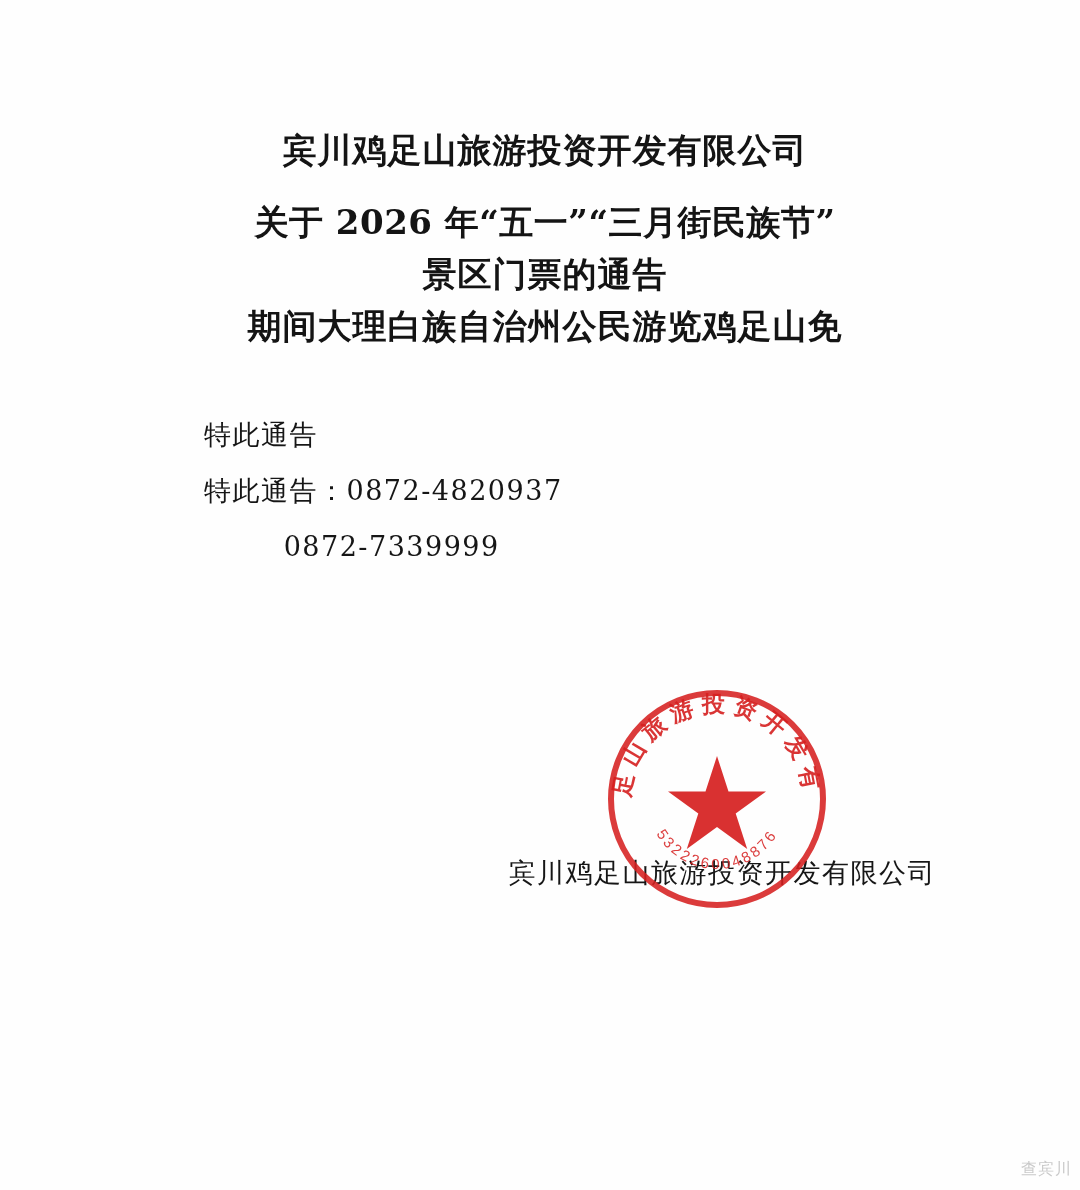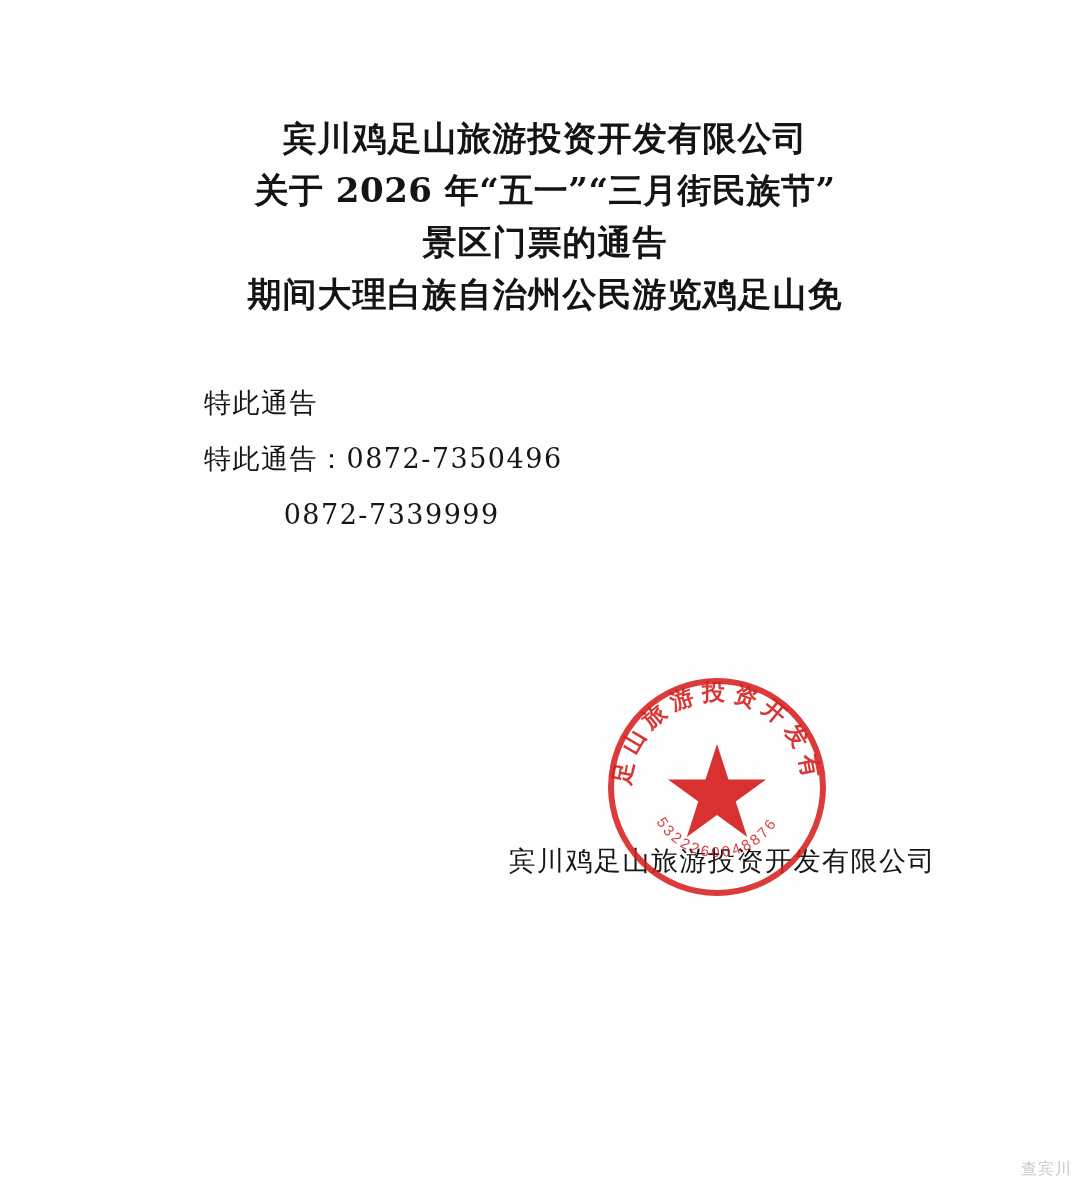--- a/index.html
+++ b/index.html
@@ -18,40 +18,40 @@
 
   .page {
     position: absolute;
     inset: 0;
     background: #fefefe;
   }
 
   .doc {
     position: absolute;
     left: 150px;
-    top: 0;
+    top: 12px;
     width: 790px;
     height: 980px;
   }
 
   .title-block {
     padding-top: 112px;
     text-align: center;
   }
 
   .title-line {
     font-family: "DejaVu Serif", "Liberation Serif", serif;
     font-weight: bold;
     font-size: 34px;
     line-height: 52px;
     letter-spacing: 1px;
     color: #141414;
     white-space: nowrap;
   }
-  .title-line.l2 { letter-spacing: 0.5px; }
+  .title-line.l2 { letter-spacing: 0.5px; margin-top: 20px; }
   .title-line.l4 { letter-spacing: 1px; }
 
   .body-block {
     margin-top: 55px;
     font-size: 27px;
     line-height: 56px;
     color: #161616;
     letter-spacing: 1.5px;
   }
 
@@ -119,21 +119,21 @@
 
     <div class="title-block">
       <div class="title-line l1">宾川鸡足山旅游投资开发有限公司</div>
       <div class="title-line l2">关于 2026 年“五一”“三月街民族节”</div>
       <div class="title-line l4">景区门票的通告</div>
       <div class="title-line l3">期间大理白族自治州公民游览鸡足山免</div>
     </div>
 
     <div class="body-block">
       <div class="para-tight">特此通告</div>
-      <div class="phone-line"><span>特此通告：</span><span>0872-7350496</span></div>
+      <div class="phone-line"><span>特此通告：</span><span>0872-4820937</span></div>
       <div class="phone-line-2">0872-7339999</div>
     </div>
 
     <div class="signature">
       <div class="sign-name">宾川鸡足山旅游投资开发有限公司</div>
     </div>
 
     <div class="seal">
       <svg width="230" height="230" viewBox="0 0 230 230" xmlns="http://www.w3.org/2000/svg">
         <defs>

